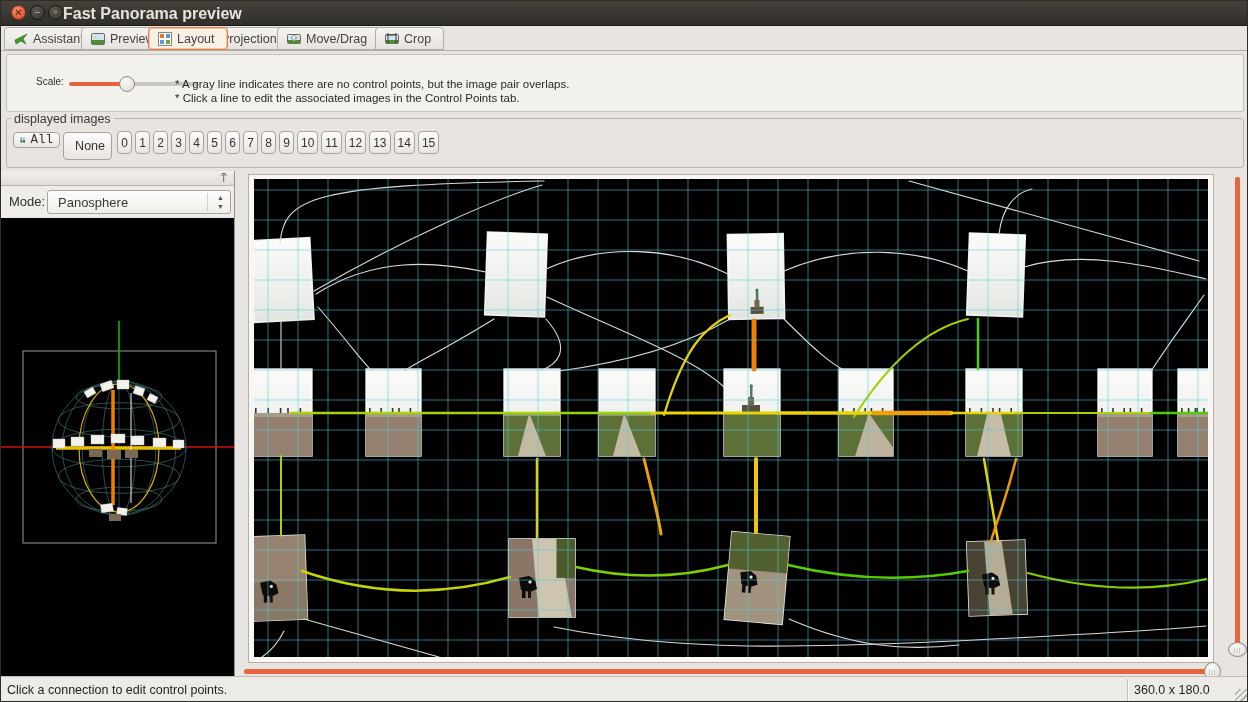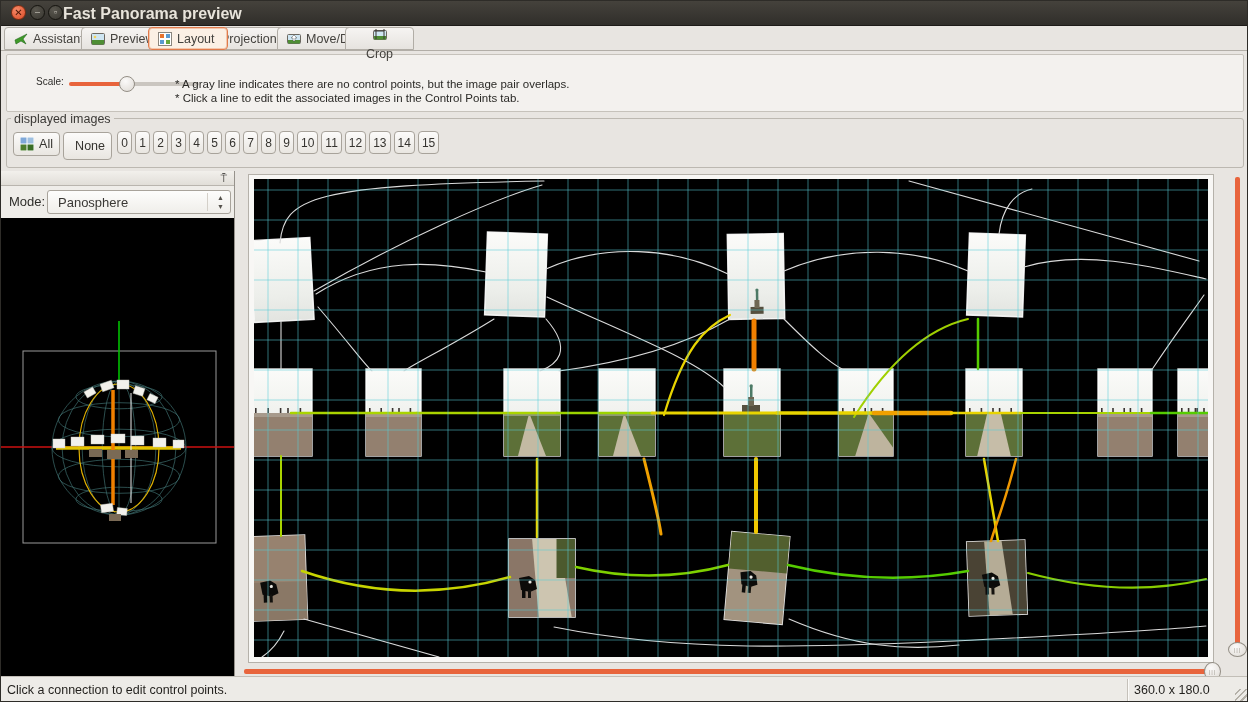--- a/index.html
+++ b/index.html
@@ -35,21 +35,21 @@
   #scale-handle{position:absolute;left:50px;top:4px;width:16px;height:16px;border-radius:50%;
     background:radial-gradient(circle at 40% 30%,#fbfaf9,#dedad4);border:1px solid #938e85;box-sizing:border-box;}
   #notes{position:absolute;left:168px;top:6px;font-size:11.5px;color:#2a2926;line-height:13.5px;margin-top:17px;}
   
   #group-box{position:absolute;left:5px;top:117px;width:1238px;height:50px;
     border:1px solid #bcb8b1;border-radius:3px;box-sizing:border-box;}
   #group-label{position:absolute;left:10px;top:111px;font-size:12.5px;color:#3a3835;background:#e8e5e1;padding:0 3px;}
   .btn{display:inline-flex;align-items:center;justify-content:center;gap:5px;
     background:linear-gradient(#fcfbfa,#e9e6e1);border:1px solid #a8a39b;border-radius:4px;
     font-size:12.5px;color:#35332f;box-sizing:border-box;}
-  #btn-all{position:absolute;left:12px;top:131px;width:47px;height:24px;}
+  #btn-all{position:absolute;left:12px;top:131px;width:47px;height:16px;font-family:Liberation Mono, monospace;}
   #btn-none{position:absolute;left:62px;top:131px;width:49px;height:28px;}
   #numbtns{position:absolute;left:116px;top:130px;display:flex;gap:3px;}
   .numbtn{height:23px;min-width:15px;padding:0 3px;font-size:12px;}
   
   #left-panel-border{position:absolute;left:233px;top:170px;width:1px;height:505px;background:#96928b;}
   #pano-header{position:absolute;left:0;top:170px;width:233px;height:15px;
     background:linear-gradient(#f2f0ec,#e1ded8);border-bottom:1px solid #b9b5ae;box-sizing:border-box;}
   #pano-title{position:absolute;left:6px;top:1px;font-size:16px;font-weight:bold;color:#2e2d2a;margin-top:24px;}
   #pin-icon{position:absolute;right:7px;top:1px;font-size:11px;color:#1c1b18;}
   #mode-row{position:absolute;left:0;top:185px;width:233px;height:32px;background:#efede9;}
@@ -123,21 +123,21 @@
         <span>Projection</span>
       </div>
       <div class="tab" style="left: 276px; width: 83px;">
         <span class="tabicon"><svg class="tabicon" viewBox="0 0 14 14">
             <rect x="0.5" y="2.5" width="13" height="9" rx="1" fill="#cfe6f2" stroke="#6c6860"></rect>
             <rect x="1" y="8" width="12" height="3.5" fill="#4e8e34"></rect>
             <path d="M7 3 L10 6 H8 V9 H6 V6 H4 Z" fill="#fff" stroke="#555" stroke-width="0.5"></path>
           </svg></span>
         <span>Move/Drag</span>
       </div>
-      <div class="tab" style="left: 344px; width: 49px; flex-direction: column;">
+      <div class="tab" style="left: 374px; width: 49px;">
         <span class="tabicon"><svg class="tabicon" viewBox="0 0 14 14">
             <rect x="0.5" y="2.5" width="13" height="9" rx="1" fill="#cfe6f2" stroke="#6c6860"></rect>
             <rect x="1" y="8" width="12" height="3.5" fill="#4e8e34"></rect>
             <path d="M3 1 V11 M1 3 H11 M11 1 V11" stroke="#3a3835" stroke-width="1" fill="none"></path>
           </svg></span>
         <span>Crop</span>
       </div>
     </div>
 
   <div id="info-panel">

